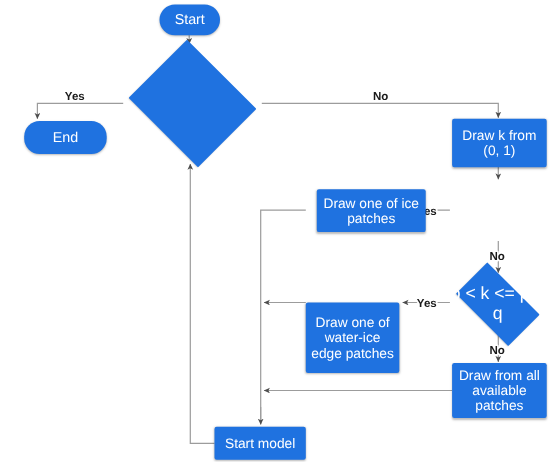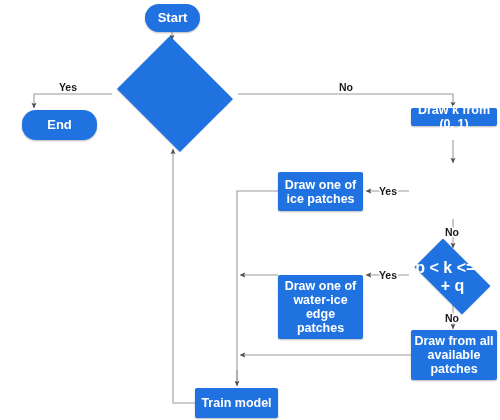--- a/index.html
+++ b/index.html
@@ -44,21 +44,21 @@
   }
   .node {
     position: absolute;
     box-sizing: border-box;
     display: flex;
     align-items: center;
     justify-content: center;
     text-align: center;
     color: #ffffff;
     font-family: "Liberation Sans", sans-serif;
-    font-weight: 700;
+    font-weight: 400;
     line-height: 1.12;
     z-index: 2;
   }
   .node-terminal {
     background: #1f72e0;
     border-radius: 14px;
     font-size: 13px;
     box-shadow: 0 1px 2px rgba(0,0,0,0.28);
   }
   .node-process {
@@ -145,39 +145,39 @@
   </div>
 
   <div class="node node-terminal" style="left:22px; top:110px; width:75px; height:30px;">
     <span>End</span>
   </div>
 
   <div class="node node-decision" style="left:112px; top:41px; width:126px; height:106px;">
     <div class="diamond-shape"></div>
   </div>
 
-  <div class="node node-process" style="left:411px; top:108px; width:86px; height:18px;text-align:center;">
+  <div class="node node-process" style="left:411px; top:108px; width:86px; height:44px;text-align:center;">
     <span>Draw k from (0, 1)</span>
   </div>
 
 
   <div class="node node-decision" style="left:405px; top:248px; width:95px; height:57px;">
     <div class="diamond-shape"></div>
     <div class="diamond-label d-tiny">p &lt; k &lt;= p + q</div>
   </div>
 
-  <div class="node node-process" style="left:278px; top:172px; width:85px; height:39px;">
+  <div class="node node-process" style="left:288px; top:172px; width:99px; height:39px;">
     <span>Draw one of ice patches</span>
   </div>
 
   <div class="node node-process" style="left:278px; top:243px; width:85px; height:64px;margin-top:32px;">
     <span>Draw one of water-ice edge patches</span>
   </div>
 
   <div class="node node-process" style="left:411px; top:330px; width:86px; height:50px;align-items:center;">
     <span>Draw from all available patches</span>
   </div>
 
   <div class="node node-process" style="left:195px; top:388px; width:83px; height:30px;">
-    <span>Train model</span>
+    <span>Start model</span>
   </div>
 
 </div>
 
 </body></html>

